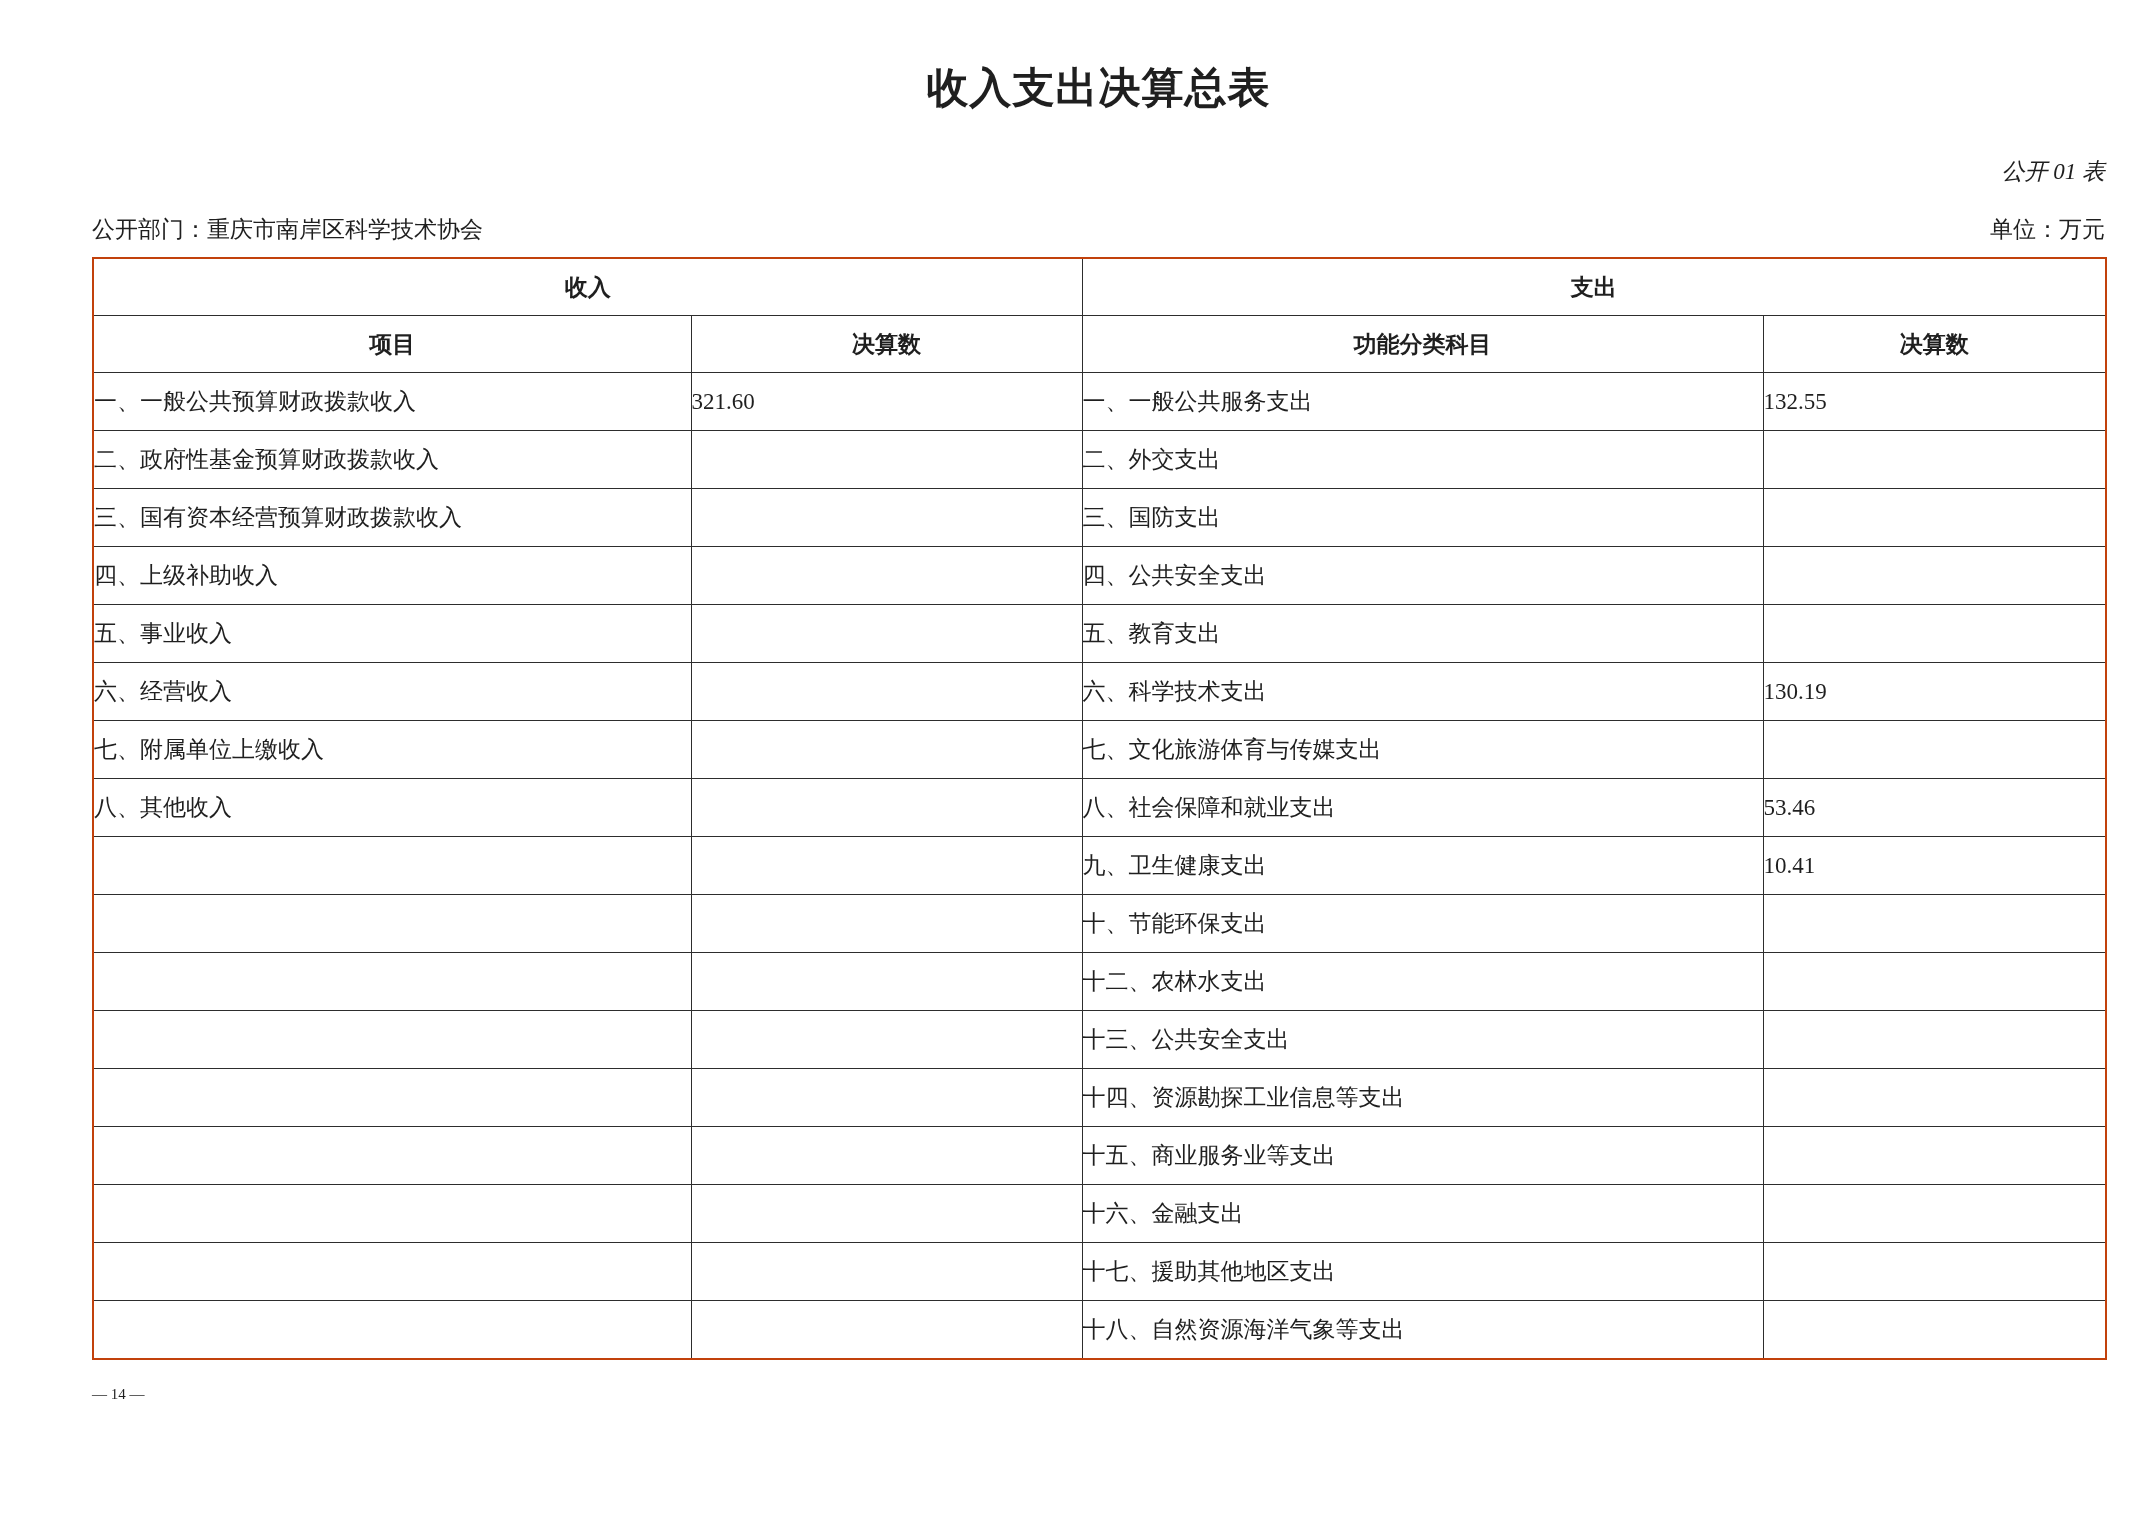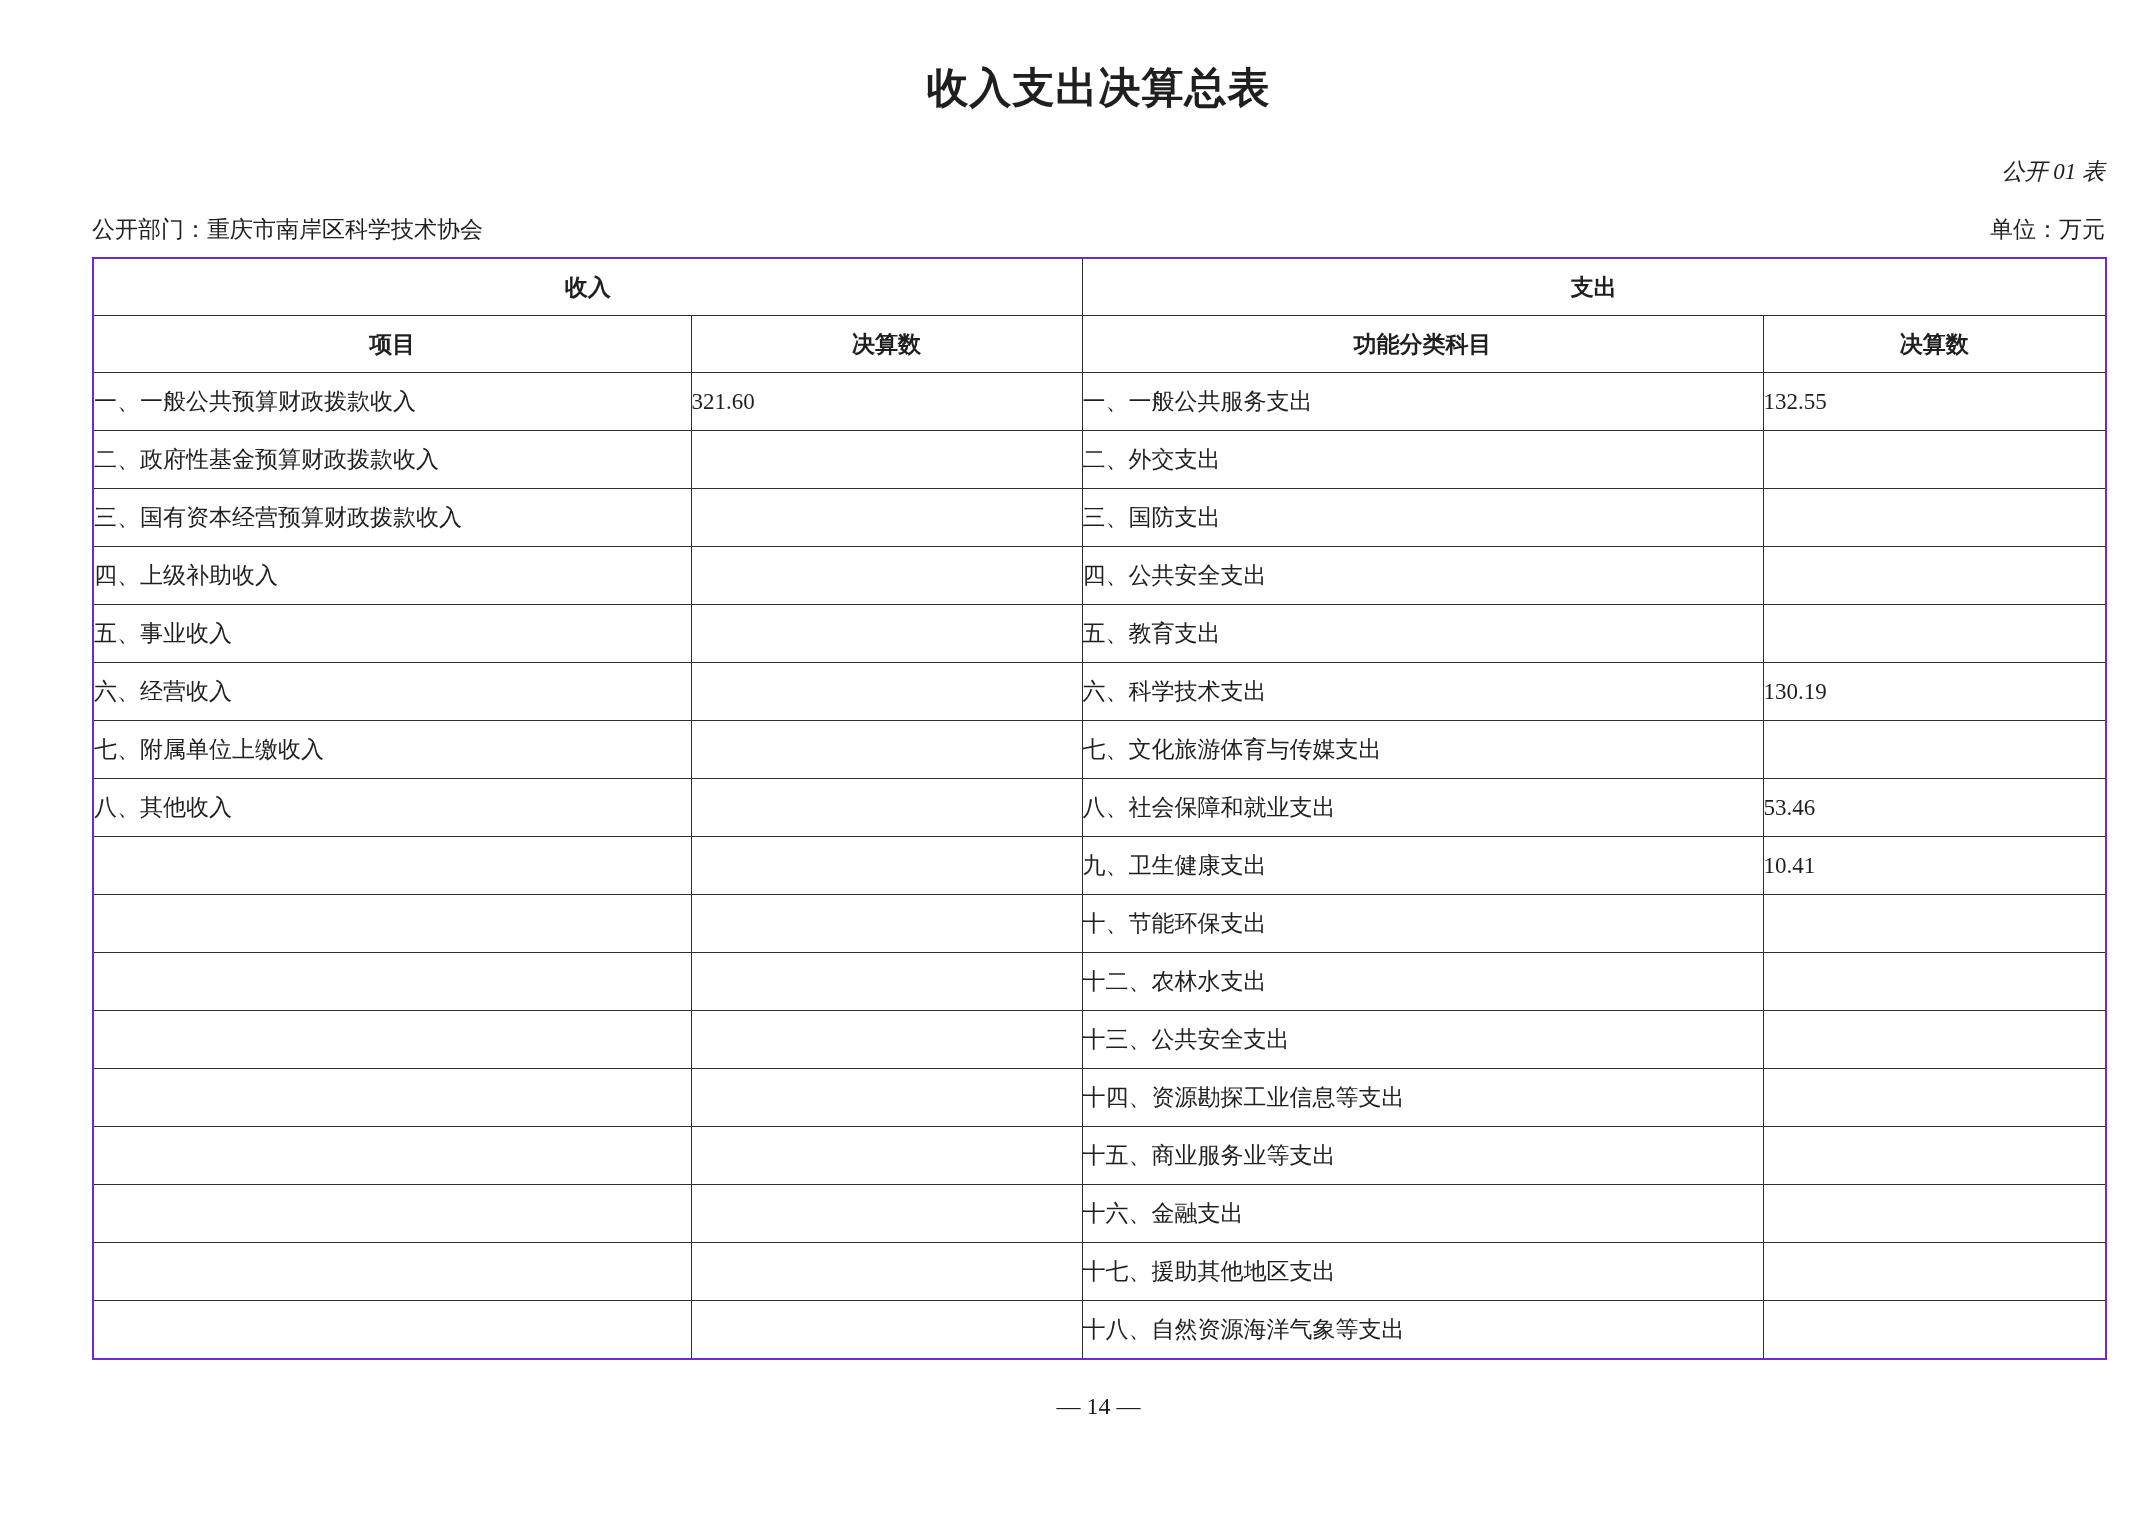--- a/index.html
+++ b/index.html
@@ -45,21 +45,21 @@
     line-height: 28px;
     display: flex;
     justify-content: space-between;
     font-size: 23px;
   }
   table.budget-table {
     margin-top: 13px;
     width: 2013px;
     table-layout: fixed;
     border-collapse: collapse;
-    border: 2px solid #6d28d9;
+    border: 2px solid #c2410c;
   }
   table.budget-table th,
   table.budget-table td {
     border: 1px solid #2d2d2d;
     font-size: 23px;
     overflow: hidden;
     white-space: nowrap;
     vertical-align: middle;
     padding: 0;
   }
@@ -74,25 +74,25 @@
   }
   td.cell-item {
     text-align: left;
     padding-left: 9px;
   }
   td.cell-amount {
     text-align: left;
     padding-right: 10px;
   }
   .page-number {
-    margin-top: 32px;
-    font-size: 24px;
+    margin-top: 20px;
+    font-size: 15px;
     height: 28px;
     line-height: 28px;
-    text-align: center;
+    text-align: left;
   }
 </style>
 </head>
 <body>
 
 <div class="content">
 
   <h1 class="doc-title">收入支出决算总表</h1>
 
   <div class="table-code">公开 01 表</div>

